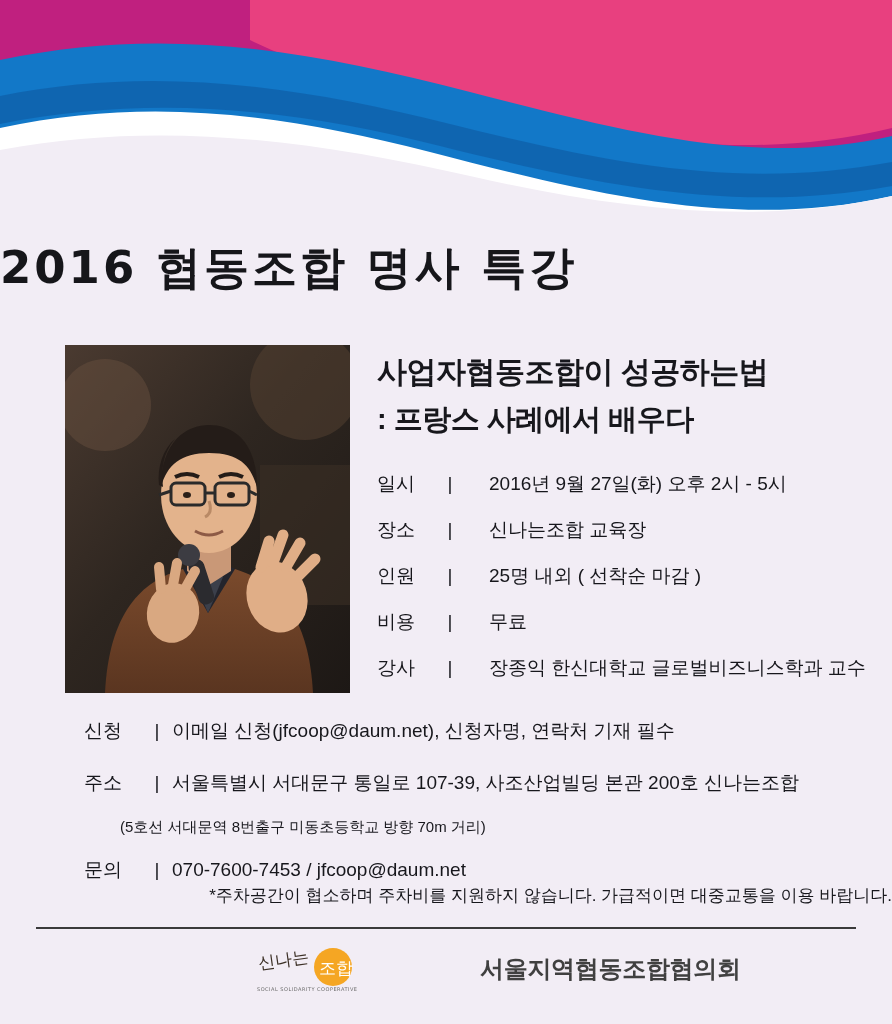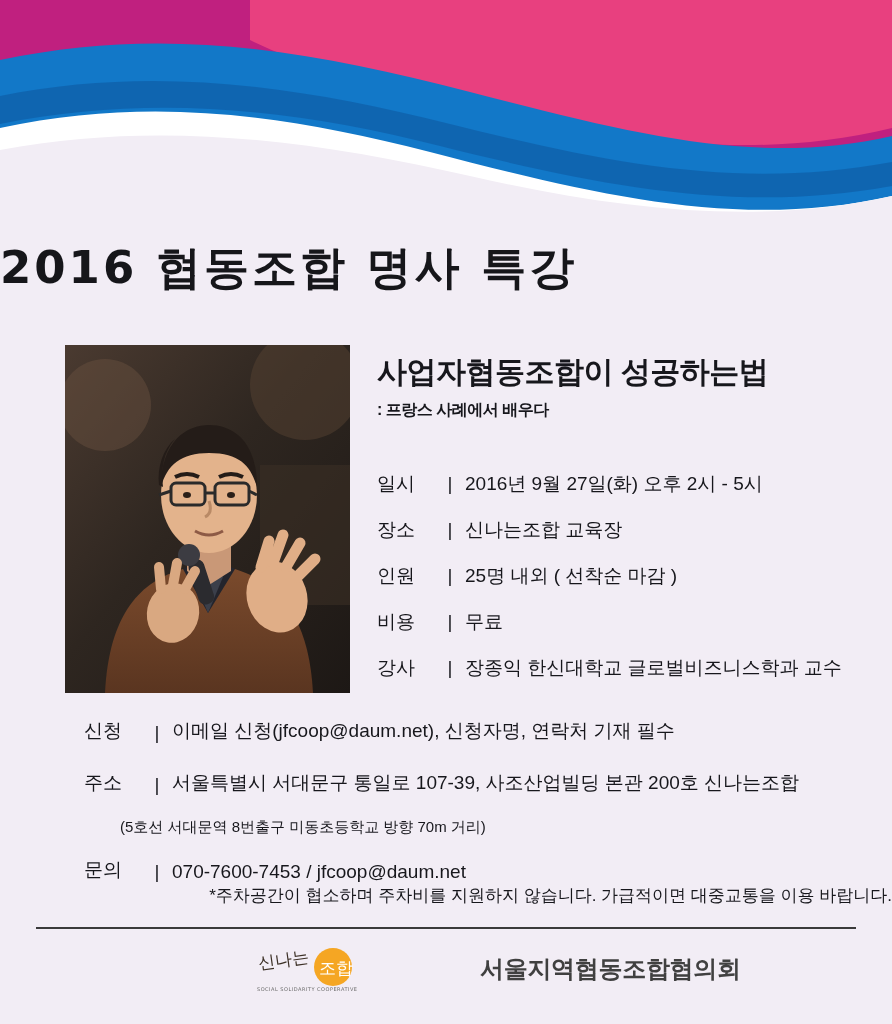--- a/index.html
+++ b/index.html
@@ -59,21 +59,21 @@
     font-size: 30px;
     font-weight: bold;
     color: #17171c;
     letter-spacing: -0.5px;
     white-space: nowrap;
   }
   .subhead {
     position: absolute;
     left: 377px;
     top: 400px;
-    font-size: 16px;
+    font-size: 29px;
     font-weight: bold;
     color: #17171c;
     letter-spacing: -0.5px;
     white-space: nowrap;
   }
 
   
   .info-list {
     position: absolute;
     left: 377px;
@@ -93,32 +93,32 @@
     text-align: justify;
     text-align-last: justify;
     font-weight: normal;
     margin-top: 16px;
   }
   .info-row .bar {
     width: 30px;
     text-align: center;
     color: #17171c;
   }
-  .info-row .val { font-weight: normal; }
+  .info-row .val { font-weight: normal; margin-left: 24px; }
 
   
   .low-list {
     position: absolute;
     left: 84px;
     top: 718px;
     width: 790px;
   }
   .low-row {
     display: flex;
-    align-items: flex-end;
+    align-items: center;
     font-size: 19px;
     color: #17171c;
     white-space: nowrap;
     margin-bottom: 26px;
   }
   .low-row.tight { margin-bottom: 22px; }
   .low-row .lbl {
     width: 58px;
     text-align: justify;
     text-align-last: justify;

